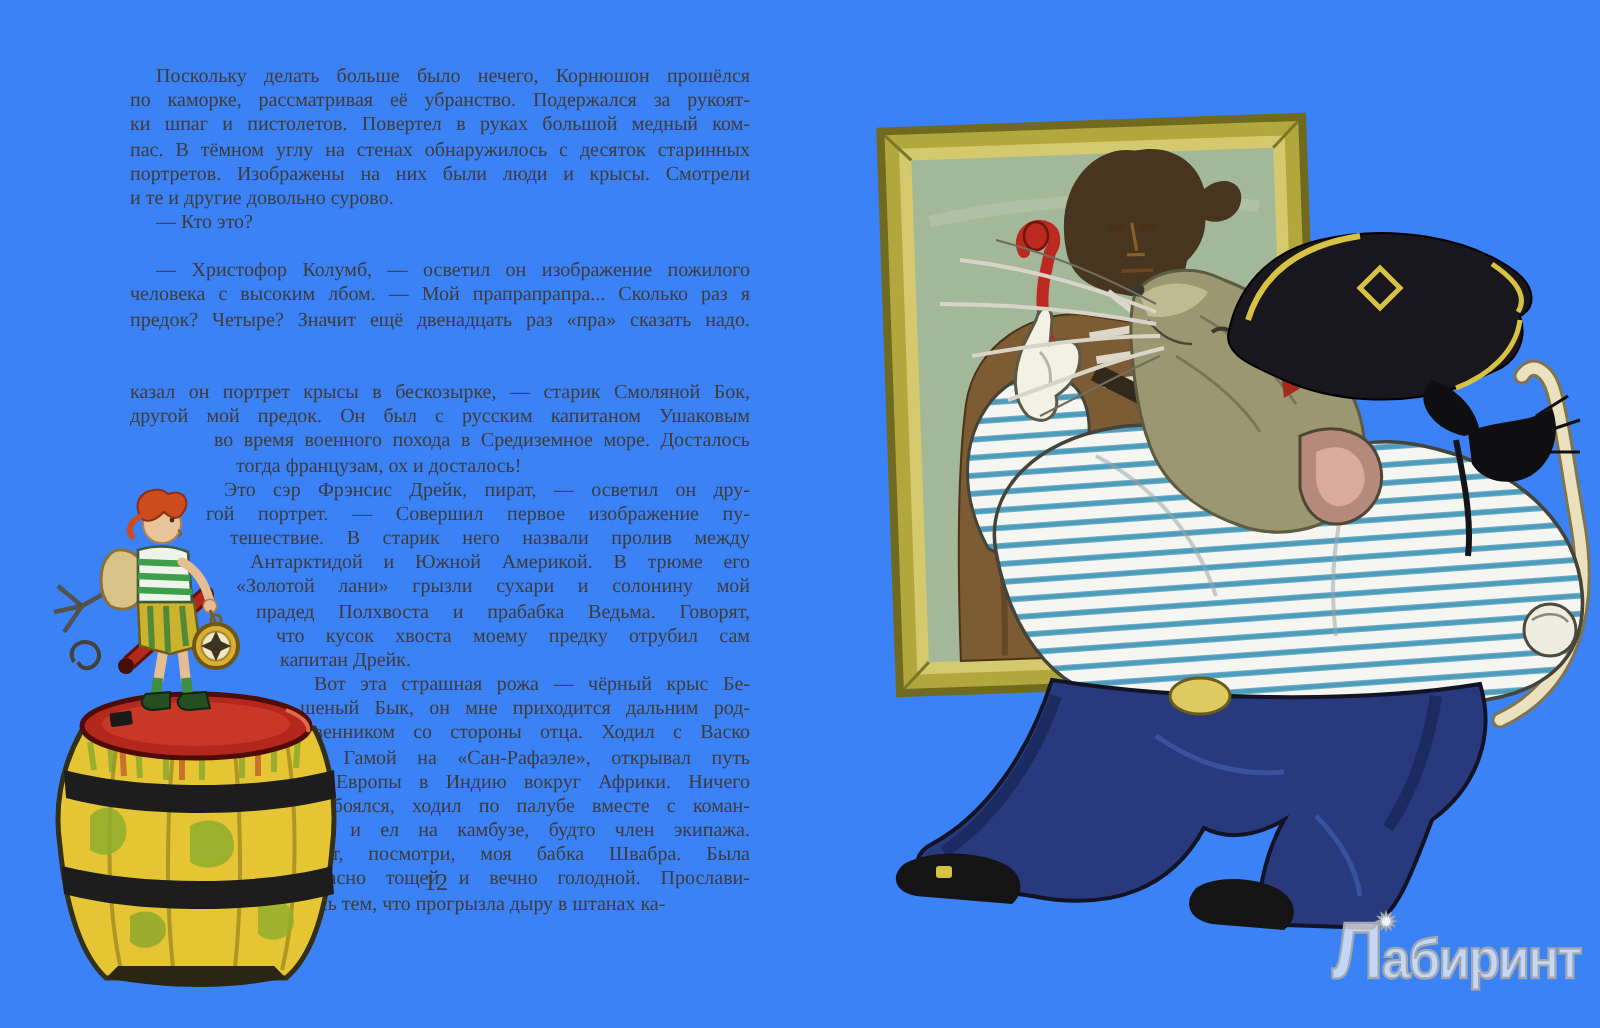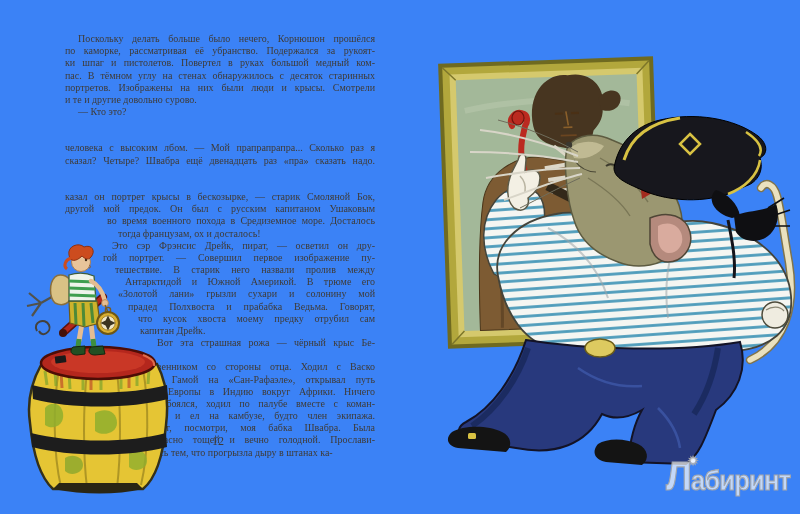--- a/index.html
+++ b/index.html
@@ -24,35 +24,37 @@
 
 <div class="page">
 
   <div class="ln j" style="left:78px;top:33px;width:297px">Поскольку делать больше было нечего, Корнюшон прошёлся</div>
   <div class="ln j" style="left:65px;top:45px;width:310px">по каморке, рассматривая её убранство. Подержался за рукоят-</div>
   <div class="ln j" style="left:65px;top:57px;width:310px">ки шпаг и пистолетов. Повертел в руках большой медный ком-</div>
   <div class="ln j" style="left:65px;top:82px;width:310px">портретов. Изображены на них были люди и крысы. Смотрели</div>
   <div class="ln j" style="left:65px;top:70px;width:310px">пас. В тёмном углу на стенах обнаружилось с десяток старинных</div>
   <div class="ln" style="left:65px;top:94px">и те и другие довольно сурово.</div>
   <div class="ln" style="left:78px;top:106px">— Кто это?</div>
+  <div class="ln j" style="left:78px;top:130px;width:297px">— Христофор Колумб, — осветил он изображение пожилого</div>
   <div class="ln j" style="left:65px;top:142px;width:310px">человека с высоким лбом. — Мой прапрапрапра... Сколько раз я</div>
-  <div class="ln j" style="left:65px;top:155px;width:310px">сказал? Четыре? Швабра ещё двенадцать раз «пра» сказать надо.</div>
+  <div class="ln j" style="left:65px;top:155px;width:310px">предок? Четыре? Значит ещё двенадцать раз «пра» сказать надо.</div>
   <div class="ln j" style="left:65px;top:191px;width:310px">казал он портрет крысы в бескозырке, — старик Смоляной Бок,</div>
   <div class="ln j" style="left:65px;top:203px;width:310px">другой мой предок. Он был с русским капитаном Ушаковым</div>
   <div class="ln j" style="left:107px;top:215px;width:268px">во время военного похода в Средиземное море. Досталось</div>
   <div class="ln" style="left:118px;top:228px">тогда французам, ох и досталось!</div>
   <div class="ln j" style="left:112px;top:240px;width:263px">Это сэр Фрэнсис Дрейк, пират, — осветил он дру-</div>
   <div class="ln j" style="left:103px;top:252px;width:272px">гой портрет. — Совершил первое изображение пу-</div>
   <div class="ln j" style="left:115px;top:264px;width:260px">тешествие. В старик него назвали пролив между</div>
   <div class="ln j" style="left:125px;top:276px;width:250px">Антарктидой и Южной Америкой. В трюме его</div>
   <div class="ln j" style="left:118px;top:288px;width:257px">«Золотой лани» грызли сухари и солонину мой</div>
   <div class="ln j" style="left:128px;top:301px;width:247px">прадед Полхвоста и прабабка Ведьма. Говорят,</div>
   <div class="ln j" style="left:138px;top:313px;width:237px">что кусок хвоста моему предку отрубил сам</div>
   <div class="ln" style="left:140px;top:325px">капитан Дрейк.</div>
   <div class="ln j" style="left:157px;top:337px;width:218px">Вот эта страшная рожа — чёрный крыс Бе-</div>
+  <div class="ln j" style="left:150px;top:349px;width:225px">шеный Бык, он мне приходится дальним род-</div>
   <div class="ln j" style="left:148px;top:361px;width:227px">ственником со стороны отца. Ходил с Васко</div>
   <div class="ln j" style="left:152px;top:374px;width:223px">да Гамой на «Сан-Рафаэле», открывал путь</div>
   <div class="ln j" style="left:150px;top:386px;width:225px">из Европы в Индию вокруг Африки. Ничего</div>
   <div class="ln j" style="left:148px;top:398px;width:227px">не боялся, ходил по палубе вместе с коман-</div>
   <div class="ln j" style="left:150px;top:410px;width:225px">дой и ел на камбузе, будто член экипажа.</div>
   <div class="ln j" style="left:155px;top:422px;width:220px">Тут, посмотри, моя бабка Швабра. Была</div>
   <div class="ln j" style="left:152px;top:434px;width:223px">ужасно тощей и вечно голодной. Прослави-</div>
   <div class="ln" style="left:150px;top:447px">лась тем, что прогрызла дыру в штанах ка-</div>
 
   <div class="pagenum">12</div>

